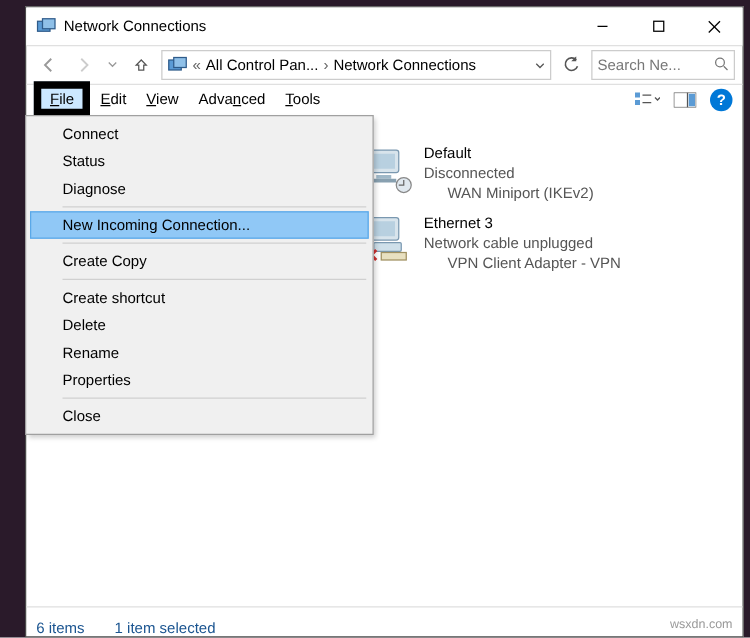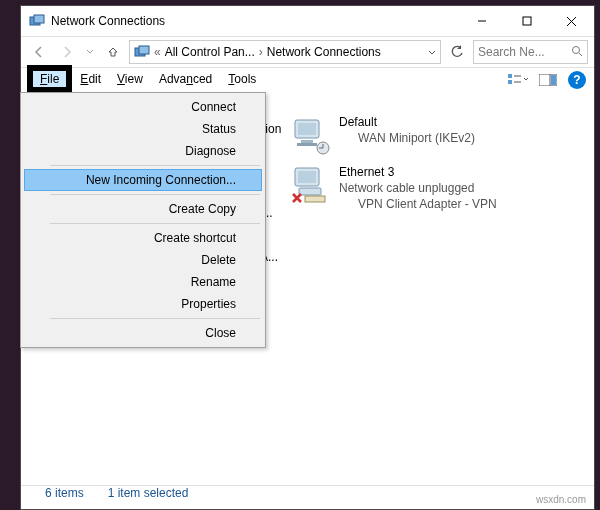--- a/index.html
+++ b/index.html
@@ -20,34 +20,34 @@
 .crumb { white-space: nowrap; text-align: center; }
 .nav-icon { width: 24px; height: 24px; display: flex; align-items: center; justify-content: center; color: #555; }
 .searchbox { width: 115px; height: 24px; border: 1px solid #ccc; display: flex; align-items: center; padding: 0 4px; font-size: 12px; color: #777; gap: 4px; }
 .menubar { height: 22px; display: flex; align-items: center; padding: 0 6px; font-size: 12px; gap: 0; }
 .menu-item { padding: 2px 8px; position: relative; }
 .menu-item.active { background: #cce8ff; border: 6px solid #000000; padding: 1px 7px; }
 .mnemonic { text-decoration: underline; }
 .toolbar-right { position: absolute; right: 8px; top: 64px; display: flex; align-items: center; gap: 10px; }
 .tool-icon { width: 20px; height: 20px; display: flex; align-items: center; justify-content: center; }
 .content { flex: 1; display: flex; position: relative; }
-.dropdown { position: absolute; left: -1px; top: 86px; width: 246px; background: #f0f0f0; border: 1px solid #a0a0a0; padding: 3px; z-index: 10; box-shadow: 2px 2px 4px rgba(0,0,0,0.2); text-align: right; }
+.dropdown { position: absolute; left: -1px; top: 86px; width: 279px; background: #f0f0f0; border: 1px solid #a0a0a0; padding: 3px; z-index: 10; box-shadow: 2px 2px 4px rgba(0,0,0,0.2); }
 .dd-item { padding: 4px 26px; font-size: 12px; color: #000; }
 .dd-item.highlight { background: #90c8f6; border: 1px solid #5aa8e8; padding: 3px 25px; }
 .dd-sep { height: 1px; background: #d0d0d0; margin: 3px 2px 3px 26px; }
 .main-pane { flex: 1; padding: 8px 10px; position: relative; }
 .conn-list { position: absolute; left: 268px; top: 0; }
 .partial-text { position: absolute; left: 235px; font-size: 12px; color: #000; }
 .conn-item { display: flex; gap: 8px; padding: 4px 0; }
 .conn-icon { width: 42px; height: 42px; flex-shrink: 0; position: relative; }
 .conn-text { font-size: 12px; line-height: 16px; }
 .conn-name { color: #000; }
 .conn-status { color: #555; }
 .conn-device { color: #555; margin-left: 19px; }
-.statusbar { height: 24px; border-top: 1px solid #e0e0e0; display: flex; align-items: flex-start; padding: 0 24px; font-size: 12px; color: #1a5490; gap: 24px; }
+.statusbar { height: 24px; border-top: 1px solid #e0e0e0; display: flex; align-items: flex-end; padding: 0 8px; font-size: 12px; color: #1a5490; gap: 24px; }
 .help-icon { width: 18px; height: 18px; border-radius: 50%; background: #0078d7; color: #fff; display: flex; align-items: center; justify-content: center; font-size: 12px; font-weight: bold; }
 .watermark { position: absolute; bottom: 4px; right: 8px; font-size: 10px; color: #999; }
 </style>
 </head>
 <body>
 
 <div class="window">
   <div class="titlebar">
     <span class="titlebar-icon">
       <svg width="16" height="16">
@@ -187,20 +187,21 @@
                 <rect x="6" y="6" width="24" height="18" rx="2" fill="#d8e4ec" stroke="#7a98b0"></rect>
                 <rect x="9" y="9" width="18" height="12" fill="#b8d0e0"></rect>
                 <rect x="12" y="26" width="12" height="3" fill="#9fb8c8"></rect>
                 <rect x="8" y="29" width="20" height="3" fill="#88a0b0"></rect>
                 <circle cx="34" cy="34" r="6" fill="#e0e8ef" stroke="#888"></circle>
                 <path d="M30 34 L34 34 L34 30" fill="none" stroke="#666"></path>
               </svg>
           </div>
           <div class="conn-text">
             <div class="conn-name">Default</div>
+            <div class="conn-status">Disconnected</div>
             <div class="conn-device">WAN Miniport (IKEv2)</div>
           </div>
         </div>
         <div class="conn-item">
           <div class="conn-icon">
             <svg width="42" height="42">
                 <rect x="6" y="4" width="24" height="18" rx="2" fill="#d8e4ec" stroke="#7a98b0"></rect>
                 <rect x="9" y="7" width="18" height="12" fill="#b8d0e0"></rect>
                 <rect x="10" y="24" width="22" height="7" rx="1" fill="#cfe0ea" stroke="#7a98b0"></rect>
                 <path d="M4 38 L12 30 M4 30 L12 38" stroke="#d03030" stroke-width="2.5"></path>

